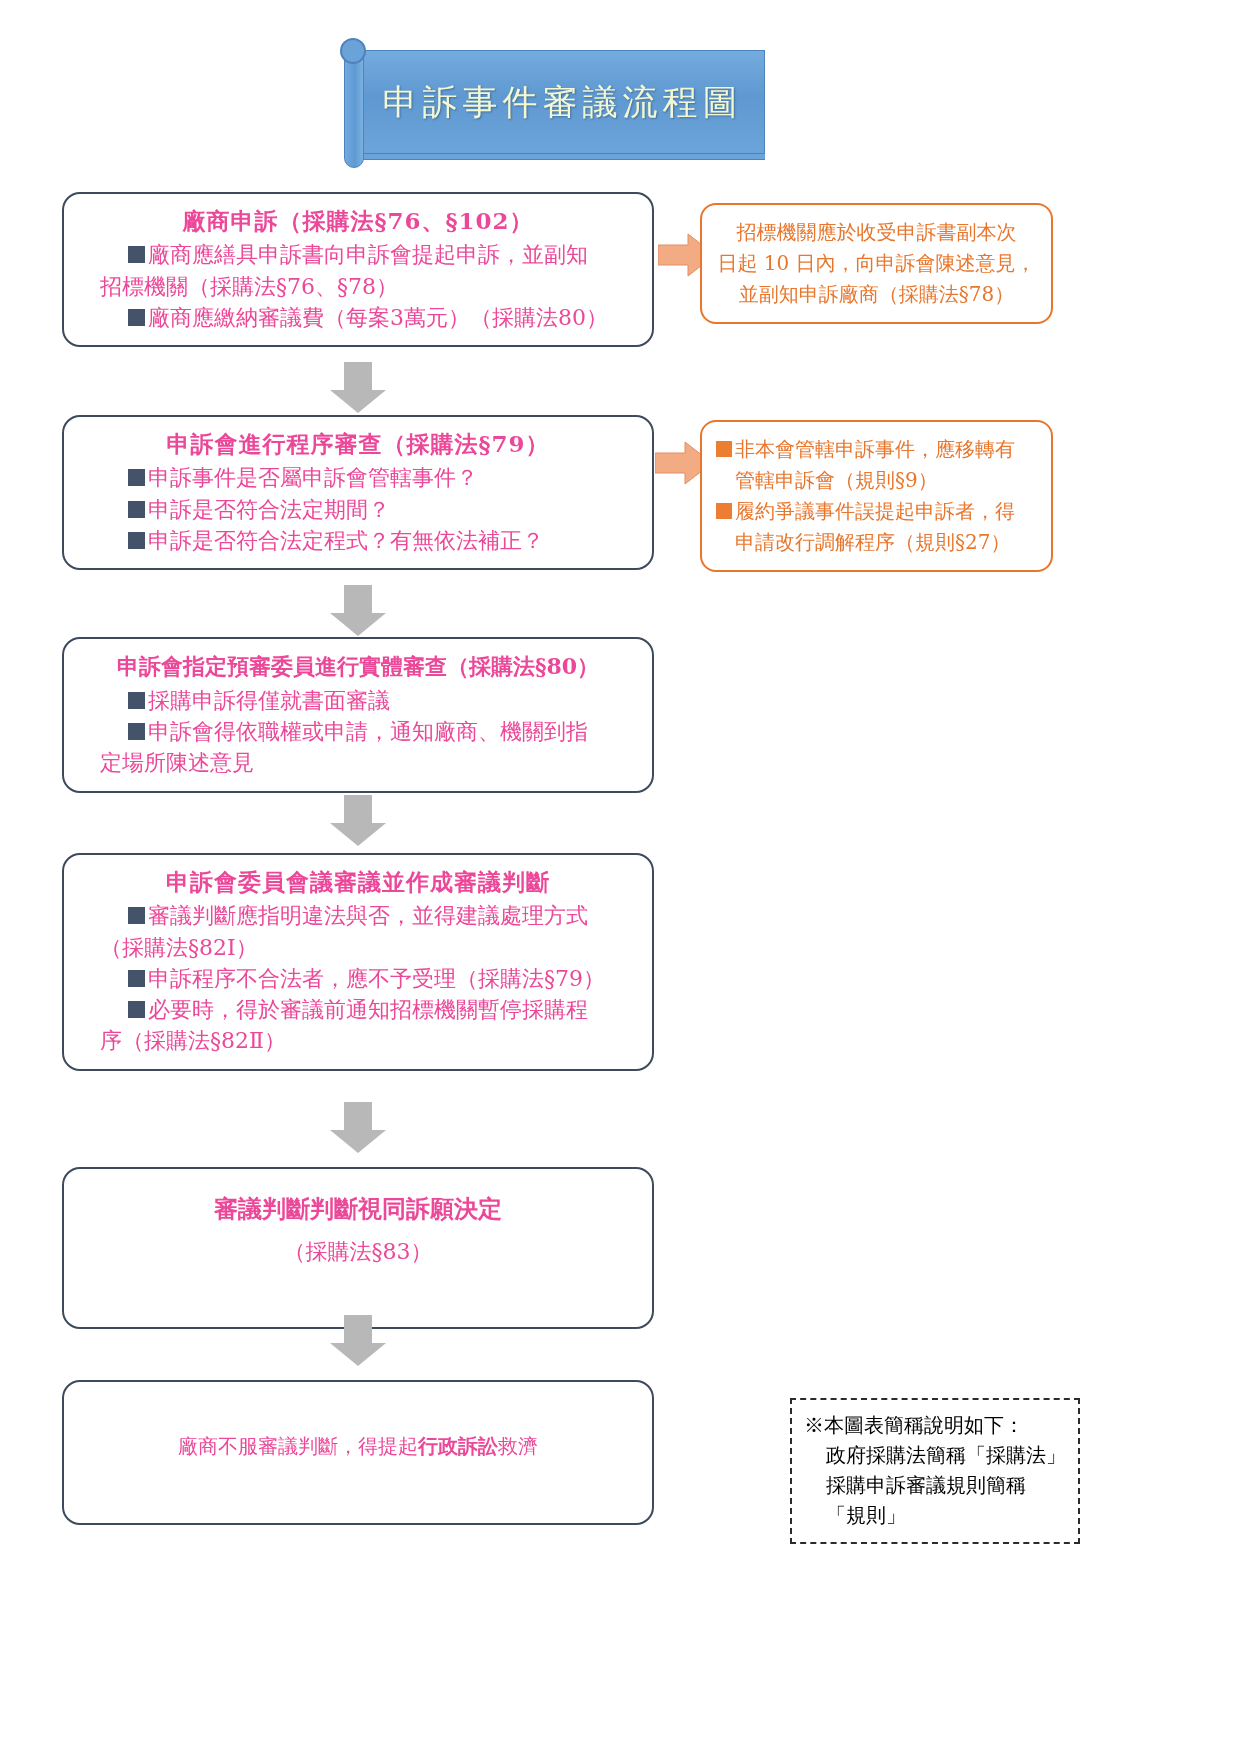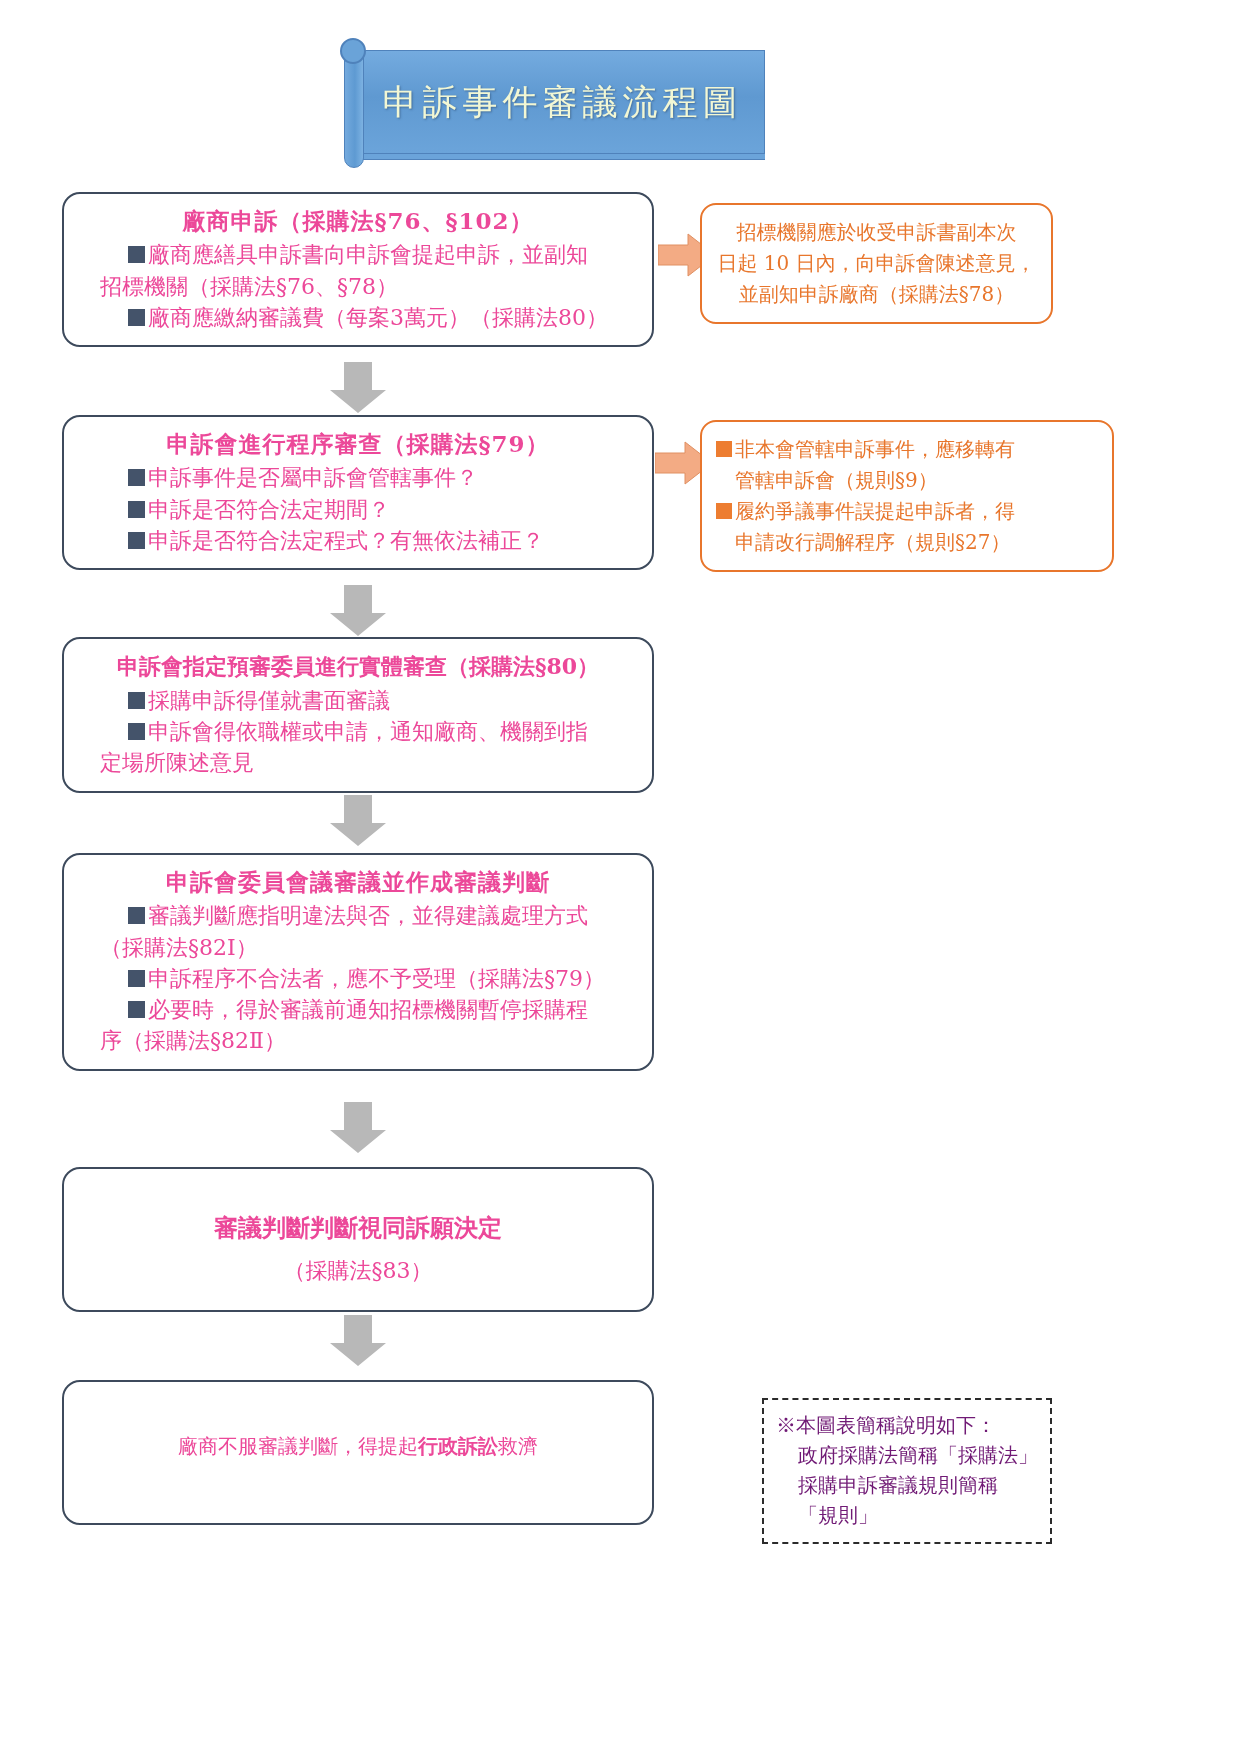--- a/index.html
+++ b/index.html
@@ -193,28 +193,28 @@
   .right-arrow {
     position: absolute;
     width: 58px;
     height: 46px;
   }
   .right-arrow svg { display: block; }
 
   
   .legendbox {
     position: absolute;
-    left: 762px;
+    left: 790px;
     top: 1398px;
     width: 290px;
     box-sizing: border-box;
     border: 2px dashed #2b2b2b;
     background: #ffffff;
     padding: 10px 12px 12px 12px;
-    color: #701a75;
+    color: #000000;
   }
   .lg-line {
     font-size: 20px;
     line-height: 1.5;
   }
   .lg-indent { padding-left: 22px; }
 </style>
 </head>
 <body>
 
@@ -273,21 +273,21 @@
     <span class="txt">申訴是否符合法定程式？有無依法補正？</span>
   </div>
 </div>
 
 <div class="right-arrow" style="left:655px; top:440px;">
   <svg width="58" height="46" viewBox="0 0 58 46">
     <polygon points="0,13 30,13 30,2 57,23 30,44 30,33 0,33" fill="#f3ab84" stroke="#e09062" stroke-width="1"></polygon>
   </svg>
 </div>
 
-<div class="notebox" id="note2" style="left:700px; top:420px; width:414px;">
+<div class="notebox" id="note2" style="left:700px; top:420px; width:353px;">
   <div class="nb-item">
     <span class="nb-bullet"></span>
     <span>非本會管轄申訴事件，應移轉有</span>
   </div>
   <div class="nb-cont">管轄申訴會（規則§9）</div>
   <div class="nb-item">
     <span class="nb-bullet"></span>
     <span>履約爭議事件誤提起申訴者，得</span>
   </div>
   <div class="nb-cont">申請改行調解程序（規則§27）</div>
@@ -335,21 +335,21 @@
   </div>
   <div class="fb-cont">序（採購法§82Ⅱ）</div>
 </div>
 
 <div class="down-arrow" style="top:1102px;">
   <svg width="60" height="52" viewBox="0 0 60 52">
     <polygon points="16,0 44,0 44,28 58,28 30,51 2,28 16,28" fill="#b8b8b8"></polygon>
   </svg>
 </div>
 
-<div class="flowbox" id="box5" style="top:1167px; height:145px; padding-top:40px;">
+<div class="flowbox" id="box5" style="top:1167px; height:162px; padding-top:21px;">
   <div class="fb-center">審議判斷判斷視同訴願決定</div>
   <div class="fb-center sub">（採購法§83）</div>
 </div>
 
 <div class="down-arrow" style="top:1315px;">
   <svg width="60" height="52" viewBox="0 0 60 52">
     <polygon points="16,0 44,0 44,28 58,28 30,51 2,28 16,28" fill="#b8b8b8"></polygon>
   </svg>
 </div>
 

